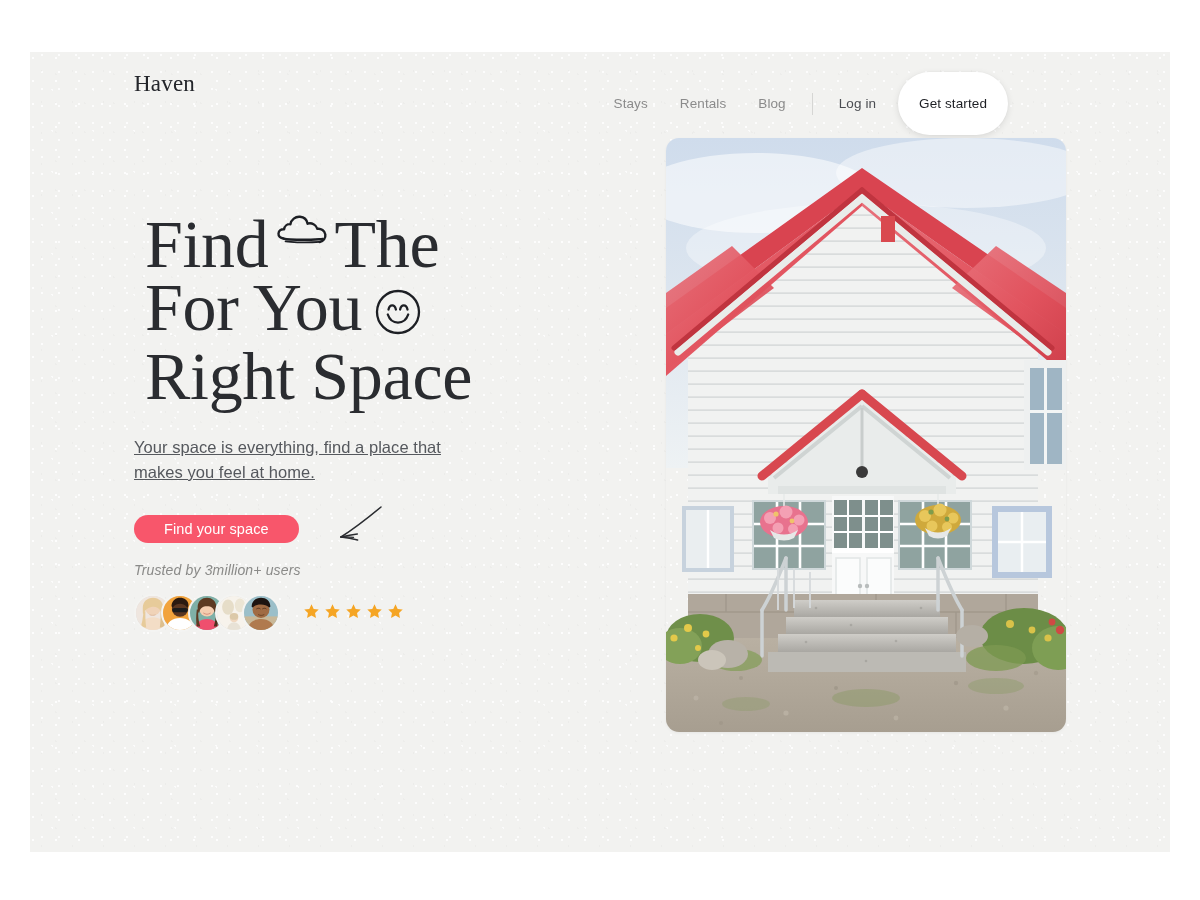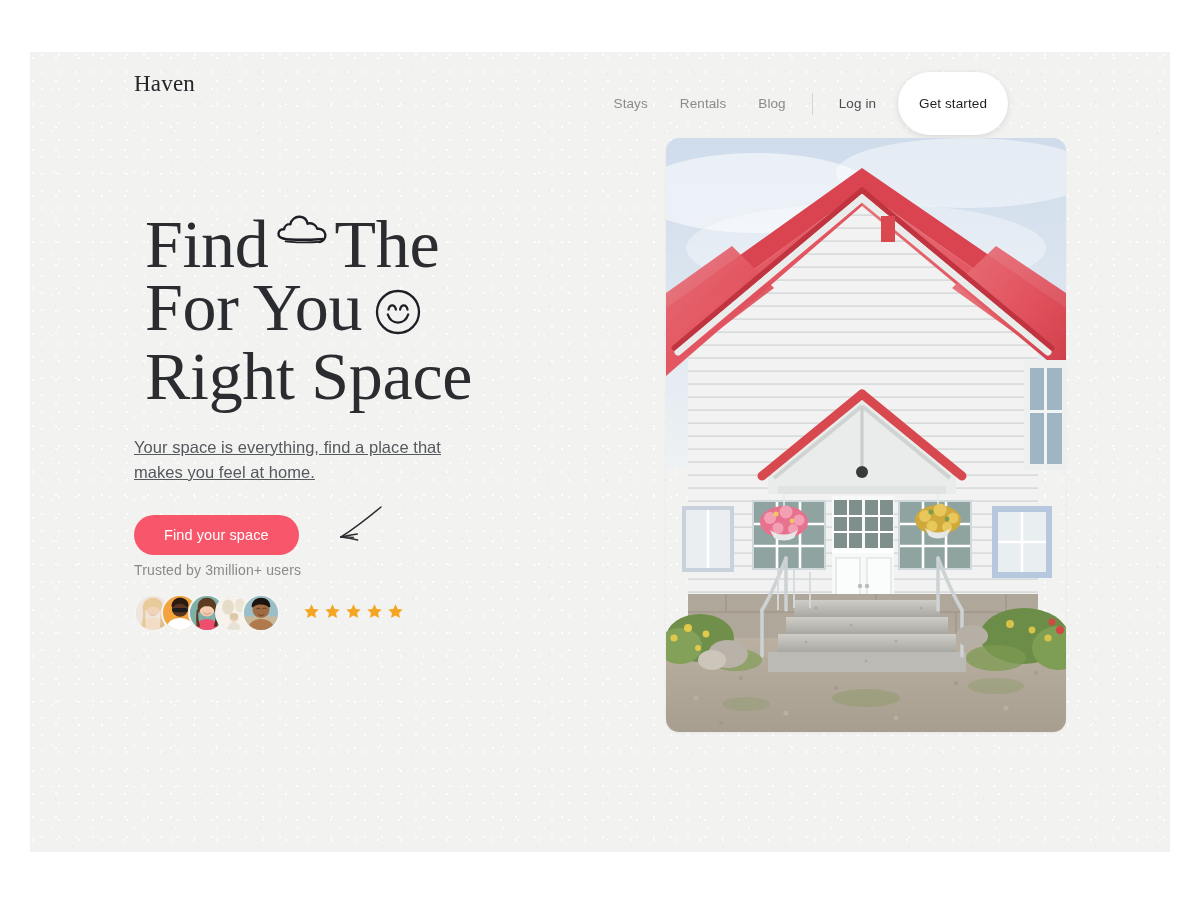--- a/index.html
+++ b/index.html
@@ -141,21 +141,21 @@
     position: relative;
     margin-top: 30px;
     height: 52px;
   }
   .cta-button {
     position: absolute;
     left: 0; top: 0;
     background: #f8566b;
     border: none;
     border-radius: 999px;
-    height: 40px;
+    height: 28px;
     padding: 0 30px;
     font-family: "Liberation Sans", sans-serif;
     font-size: 14.5px;
     color: #ffffff;
     letter-spacing: .1px;
     cursor: pointer;
     white-space: nowrap;
   }
   .cta-arrow {
     position: absolute;
@@ -167,20 +167,21 @@
   .trust {
     position: absolute;
     left: 104px;
     top: 510px;
     width: 400px;
   }
   .trust-label {
     font-size: 14px;
     color: #8a8a88;
     letter-spacing: .15px;
+    font-style: italic;
   }
   .quote-card {
     display: inline-block;
     margin-top: 13px;
     background: #ffffff;
     border-radius: 9px;
     padding: 10px 15px;
     font-size: 13px;
     color: #2c2e33;
     letter-spacing: .1px;

